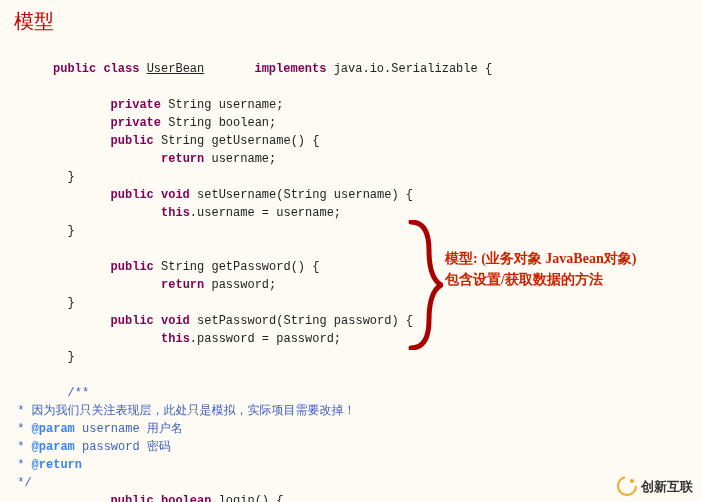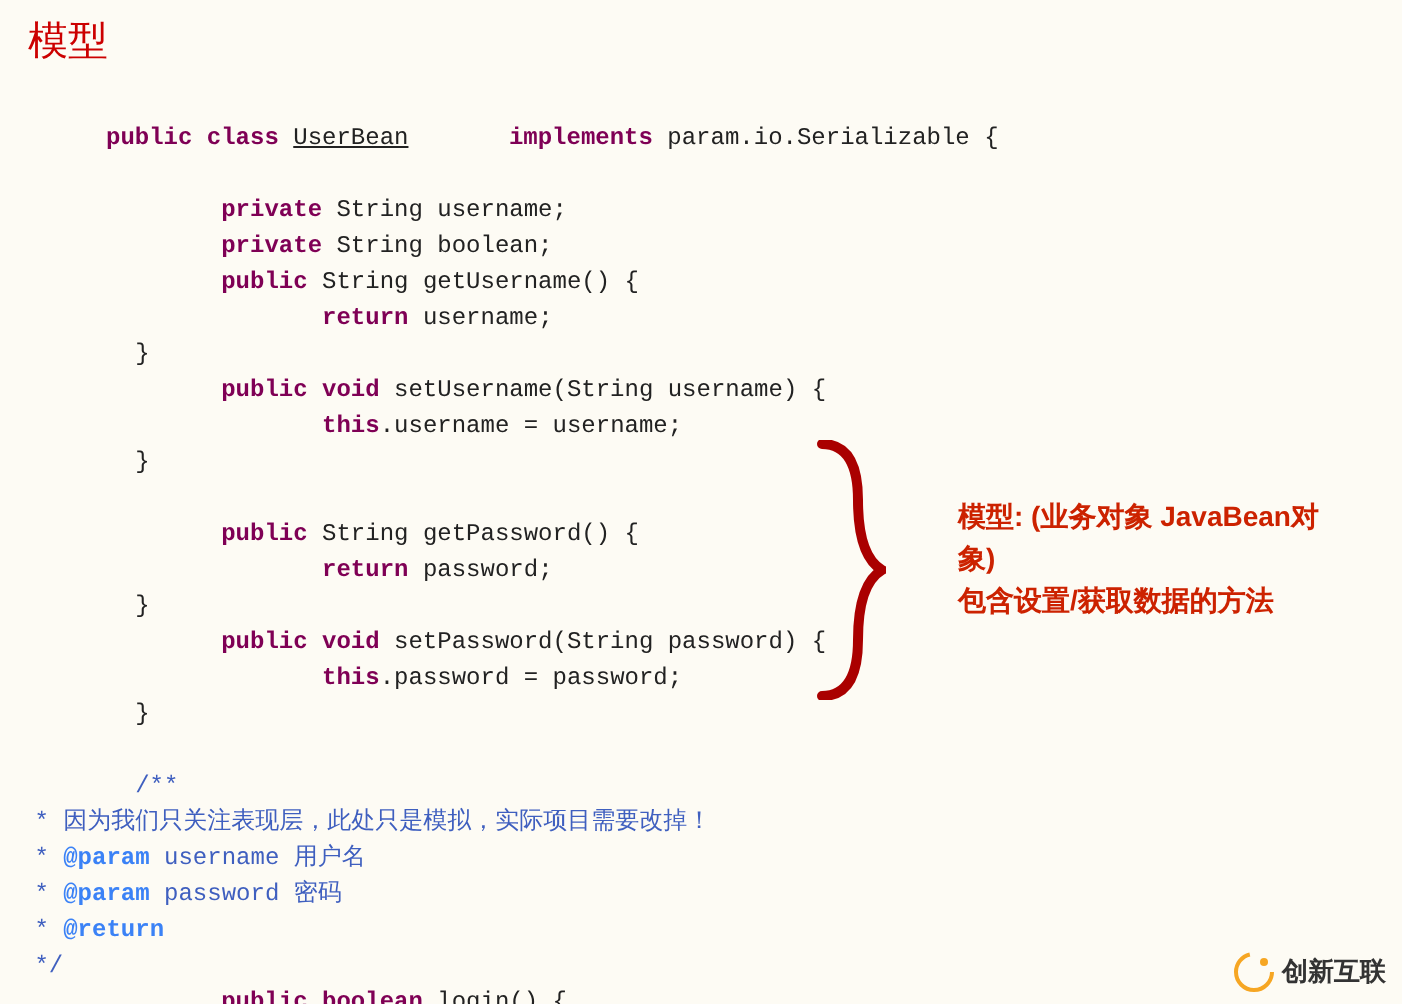--- a/index.html
+++ b/index.html
@@ -33,54 +33,53 @@
     right: 26px;
     top: 248px;
     width: 230px;
   }
   .brace-svg {
     position: absolute;
     left: -42px;
     top: -28px;
   }
   .annot-text {
-    font-family: Liberation Sans, sans-serif;
+    font-family: Liberation Serif, serif;
     color: #c20;
     font-size: 14px;
     line-height: 1.5;
     font-weight: bold;
-    margin-left: 34px;
   }
   .logo {
     position: absolute;
     right: 8px;
     bottom: 6px;
     display: flex;
-    align-items: flex-start;
+    align-items: flex-end;
     gap: 4px;
     padding-left: 47px;
   }
   .logo-icon {
     width: 20px; height: 20px;
     position: relative;
   }
   .logo-text {
     font-family: "Microsoft YaHei", sans-serif;
     font-size: 13px;
     font-weight: bold;
     color: #333;
   }
 </style>
 </head>
 <body>
 
 <div class="title">模型</div>
 
 <div class="code">
-<span class="kw">public class</span> <span class="und">UserBean</span> <span class="kw">implements</span> <span>param.io.Serializable {</span>
+<span class="kw">public class</span> <span class="und">UserBean</span> <span class="kw">implements</span> <span>java.io.Serializable {</span>
 
         <span class="kw">private</span> <span>String username;</span>
         <span class="kw">private</span> <span>String boolean;</span>
         <span class="kw">public</span> <span>String getUsername() {</span>
                <span class="kw">return</span> <span>username;</span>
         }
         <span class="kw">public void</span> <span>setUsername(String username) {</span>
                <span class="kw">this</span><span>.username = username;</span>
         }
 

